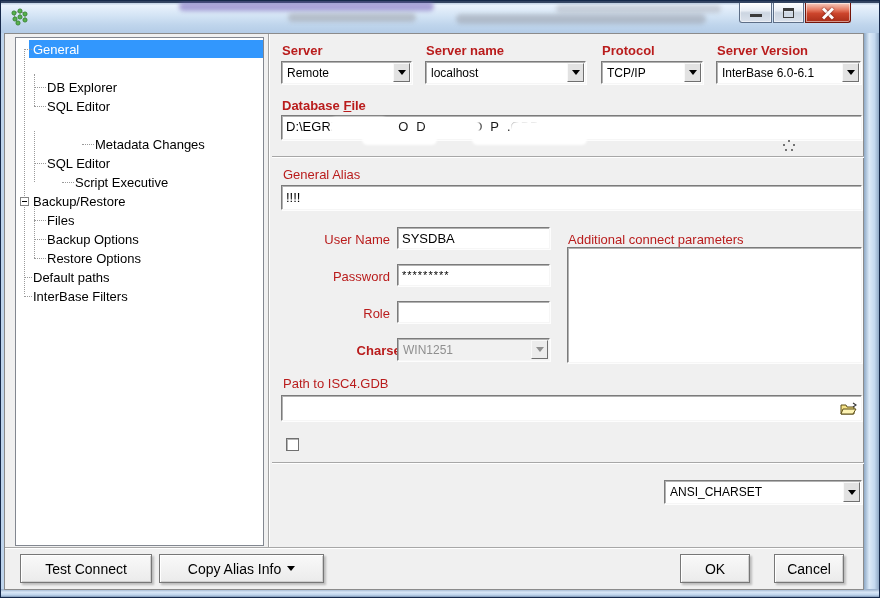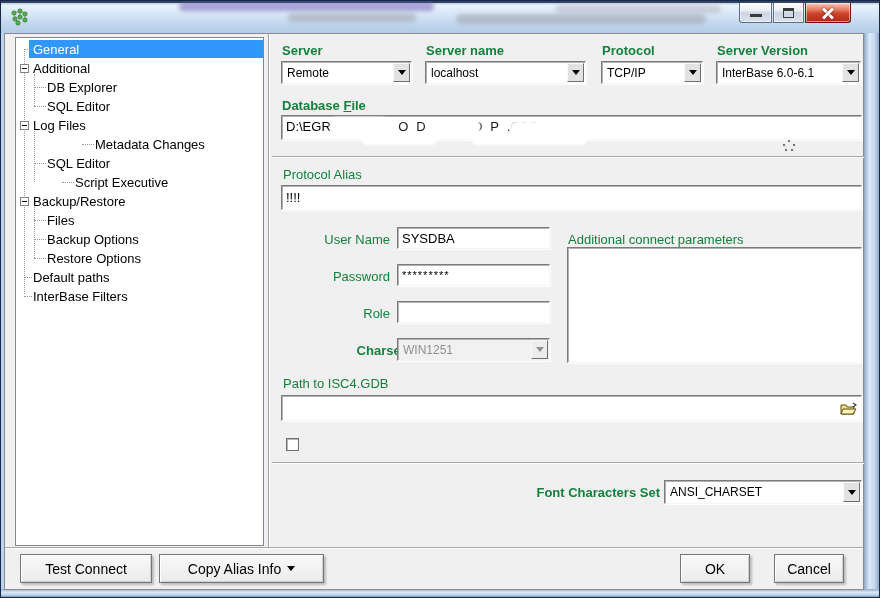--- a/index.html
+++ b/index.html
@@ -60,21 +60,21 @@
   .expandbox::after { content:""; position:absolute; left:1px; right:1px; top:3px; height:1px; background:#000; }
   .stub { position:absolute; top:9px; border-top:1px dotted #9a9a9a; }
   .stub.l0 { left:8px; width:8px; }
   .stub.l1 { left:18px; width:12px; }
   .vguide { position:absolute; width:0; border-left:1px dotted #9a9a9a; }
 
   .vsep { position:absolute; left:263px; top:0; width:1px; height:513px; background:#a3a3a3; box-shadow:1px 0 0 #ffffff; }
   .groove { position:absolute; height:1px; background:#a7a7a7; box-shadow:0 1px 0 #ffffff; }
 
   
-  .lbl { position:absolute; font-size:13px; color:#15803d; white-space:nowrap; }
+  .lbl { position:absolute; font-size:13px; color:#b91c1c; white-space:nowrap; }
   .lbl.b { font-weight:bold; }
   .lbl.r { text-align:right; }
   .lbl .u { text-decoration:underline; }
 
   .inset { background:#fff; border:1px solid; border-color:#7b7b7b #f6f6f6 #f6f6f6 #7b7b7b;
     box-shadow: inset 1px 1px 0 #b2b2b2, 1px 1px 0 #fdfdfd; }
   .tfield { position:absolute; font:13px "Liberation Sans",sans-serif; color:#000; padding:0 4px; outline:none; }
   textarea.tfield { resize:none; padding:2px 4px; }
 
   .combo { position:absolute; background:#fff; }
@@ -165,35 +165,27 @@
     <div class="tree">
       <div class="vguide" style="left:8px;top:11px;height:245px;"></div>
       <div class="vguide" style="left:18px;top:36px;height:32px;"></div>
       <div class="vguide" style="left:18px;top:93px;height:51px;"></div>
       <div class="vguide" style="left:18px;top:169px;height:51px;"></div>
 
     <div class="trow sel" style="top: 2px;">
           <span class="stub l0"></span>
           <span class="tlabel l0">General</span>
         </div>
-        <div class="trow" style="top: 21px;">
-          <span class="expandbox"></span>
-          <span class="tlabel l0">Additional</span>
-        </div>
         <div class="trow" style="top: 40px;">
           <span class="stub l1"></span>
           <span class="tlabel l1">DB Explorer</span>
         </div>
         <div class="trow" style="top: 59px;">
           <span class="stub l1"></span>
           <span class="tlabel l1">SQL Editor</span>
-        </div>
-        <div class="trow" style="top: 78px;">
-          <span class="expandbox"></span>
-          <span class="tlabel l0">Log Files</span>
         </div>
         <div class="trow" style="top: 97px; margin-left: 48px;">
           <span class="stub l1"></span>
           <span class="tlabel l1">Metadata Changes</span>
         </div>
         <div class="trow" style="top: 116px;">
           <span class="stub l1"></span>
           <span class="tlabel l1">SQL Editor</span>
         </div>
         <div class="trow" style="top: 135px; margin-left: 28px;">
@@ -272,21 +264,21 @@
     <span class="sparkle" style="left:778px;top:106px;">
       <i style="left:5px;top:0;"></i>
         <i style="left:0;top:4px;"></i>
         <i style="left:10px;top:4px;"></i>
       <i style="left:2px;top:9px;"></i>
         <i style="left:8px;top:9px;"></i>
     </span>
 
     <div class="groove" style="left:267px;top:122px;width:592px;"></div>
 
-    <span class="lbl" style="left:278px;top:133px;">Protocol Alias</span>
+    <span class="lbl" style="left:278px;top:133px;">General Alias</span>
     <input class="inset tfield" style="left: 276px; top: 151px; width: 581px; height: 25px;" value="!!!!">
 
     <span class="lbl r" style="left:297px;top:198px;width:88px;">User Name</span>
     <input class="inset tfield" style="left: 392px; top: 193px; width: 153px; height: 22px;" value="SYSDBA">
 
     <span class="lbl r" style="left:297px;top:235px;width:88px;">Password</span>
     <input class="inset tfield" style="left: 392px; top: 230px; width: 153px; height: 22px; font-size: 11px; letter-spacing: 1px;" value="*********">
 
     <span class="lbl r" style="left:297px;top:272px;width:88px;">Role</span>
     <input class="inset tfield" style="left: 392px; top: 267px; width: 153px; height: 22px;" value="">
@@ -311,21 +303,20 @@
           <path d="M3 7 L16 7 L13 12 L1 12 Z" fill="#fdf3b3" stroke="#5d4f18" stroke-width="1"></path>
           <path d="M13 1 L16 3 L13 5" fill="none" stroke="#3a3a3a" stroke-width="1.2"></path>
         </svg>
       </span>
     </div>
 
     <span class="checkbox" style="left:281px;top:404px;"></span>
 
     <div class="groove" style="left:267px;top:428px;width:592px;"></div>
 
-    <span class="lbl r b" style="left:477px;top:451px;width:178px;">Font Characters Set</span>
     <div class="combo inset" style="left:659px;top:446px;width:198px;height:24px;">
       <span class="cval">ANSI_CHARSET</span>
       <span class="combo-btn">
           <i class="arr"></i>
         </span>
     </div>
 
     <div class="groove" style="left:0;top:513px;width:858px;"></div>
     <button class="push" style="left:154px;top:520px;width:165px;height:29px;">
       <span>Copy Alias Info</span>

